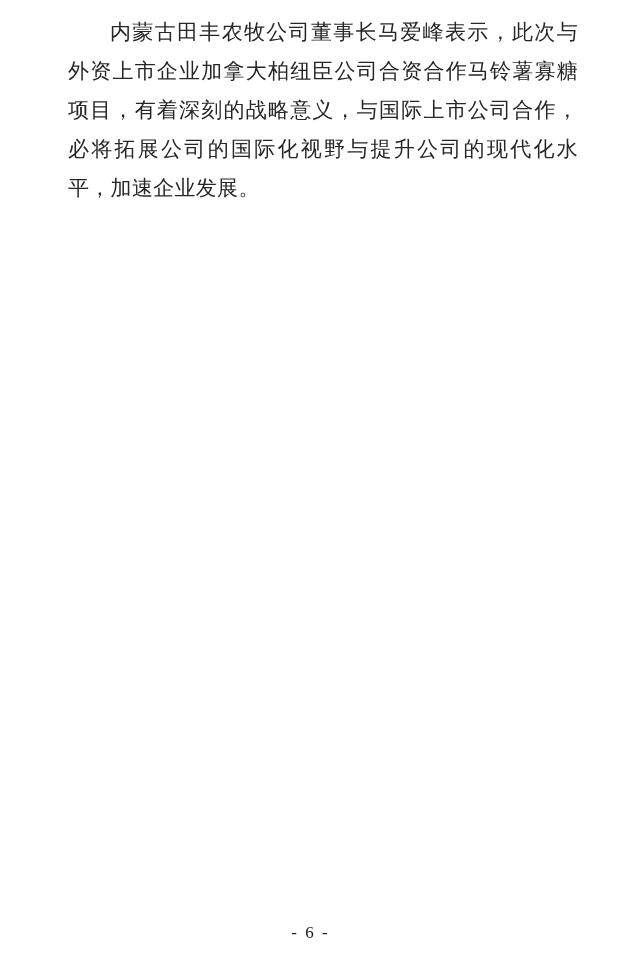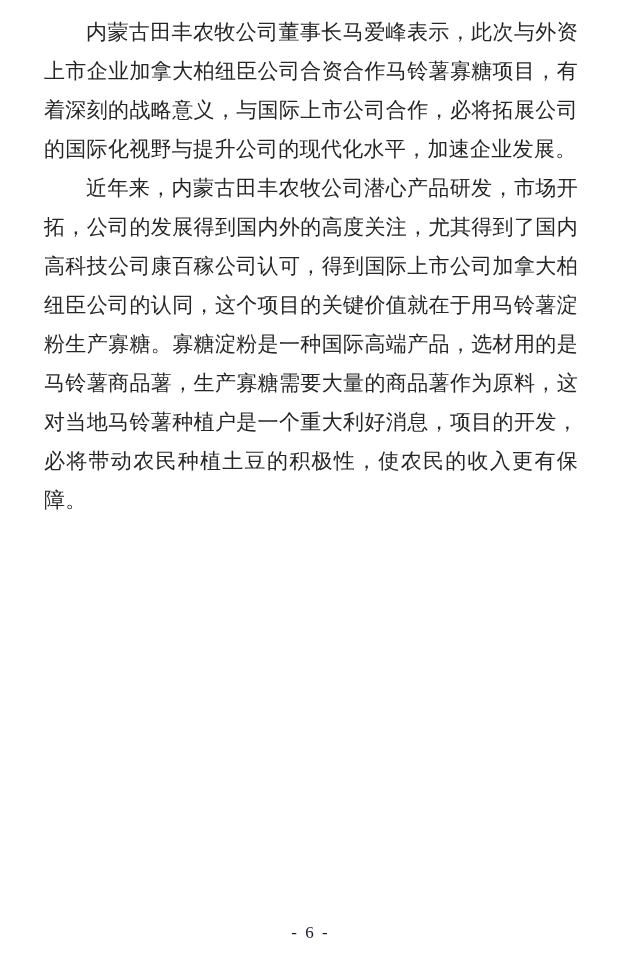--- a/index.html
+++ b/index.html
@@ -26,20 +26,21 @@
     text-align: justify;
     text-justify: inter-ideograph;
     letter-spacing: 0.3px;
   }
   .para {
     margin: 0;
     padding: 0;
   }
   .para.indent {
     text-indent: 2em;
+    margin-left: 24px;
   }
   .source-note {
     padding-left: 1.6em;
     white-space: nowrap;
   }
   .page-number {
     position: absolute;
     left: 0;
     bottom: 15px;
     width: 100%;
@@ -49,17 +50,16 @@
     letter-spacing: 2px;
     font-family: "Liberation Serif", "DejaVu Serif", serif;
   }
 </style>
 </head>
 <body>
 
 <div class="page">
   <div class="text-block">
     <p class="para indent">内蒙古田丰农牧公司董事长马爱峰表示，此次与外资上市企业加拿大柏纽臣公司合资合作马铃薯寡糖项目，有着深刻的战略意义，与国际上市公司合作，必将拓展公司的国际化视野与提升公司的现代化水平，加速企业发展。</p>
-    <p class="para indent">近年来，内蒙古田丰农牧公司潜心产品研发，市场开拓，公司的发展得到国内外的高度关注，尤其得到了国内高科技公司康百稼公司认可，得到国际上市公司加拿大柏纽臣公司的认同，这个项目的关键价值就在于用马铃薯淀粉生产寡糖。寡糖淀粉是一种国际高端产品，选材用的是马铃薯商品薯，生产寡糖需要大量的商品薯作为原料，这对当地马铃薯种植户是一个重大利好消息，项目的开发，必将带动农民种植土豆的积极性，使农民的收入更有保障。</p>
   </div>
 
   <div class="page-number">- 6 -</div>
 </div>
 
 </body></html>

